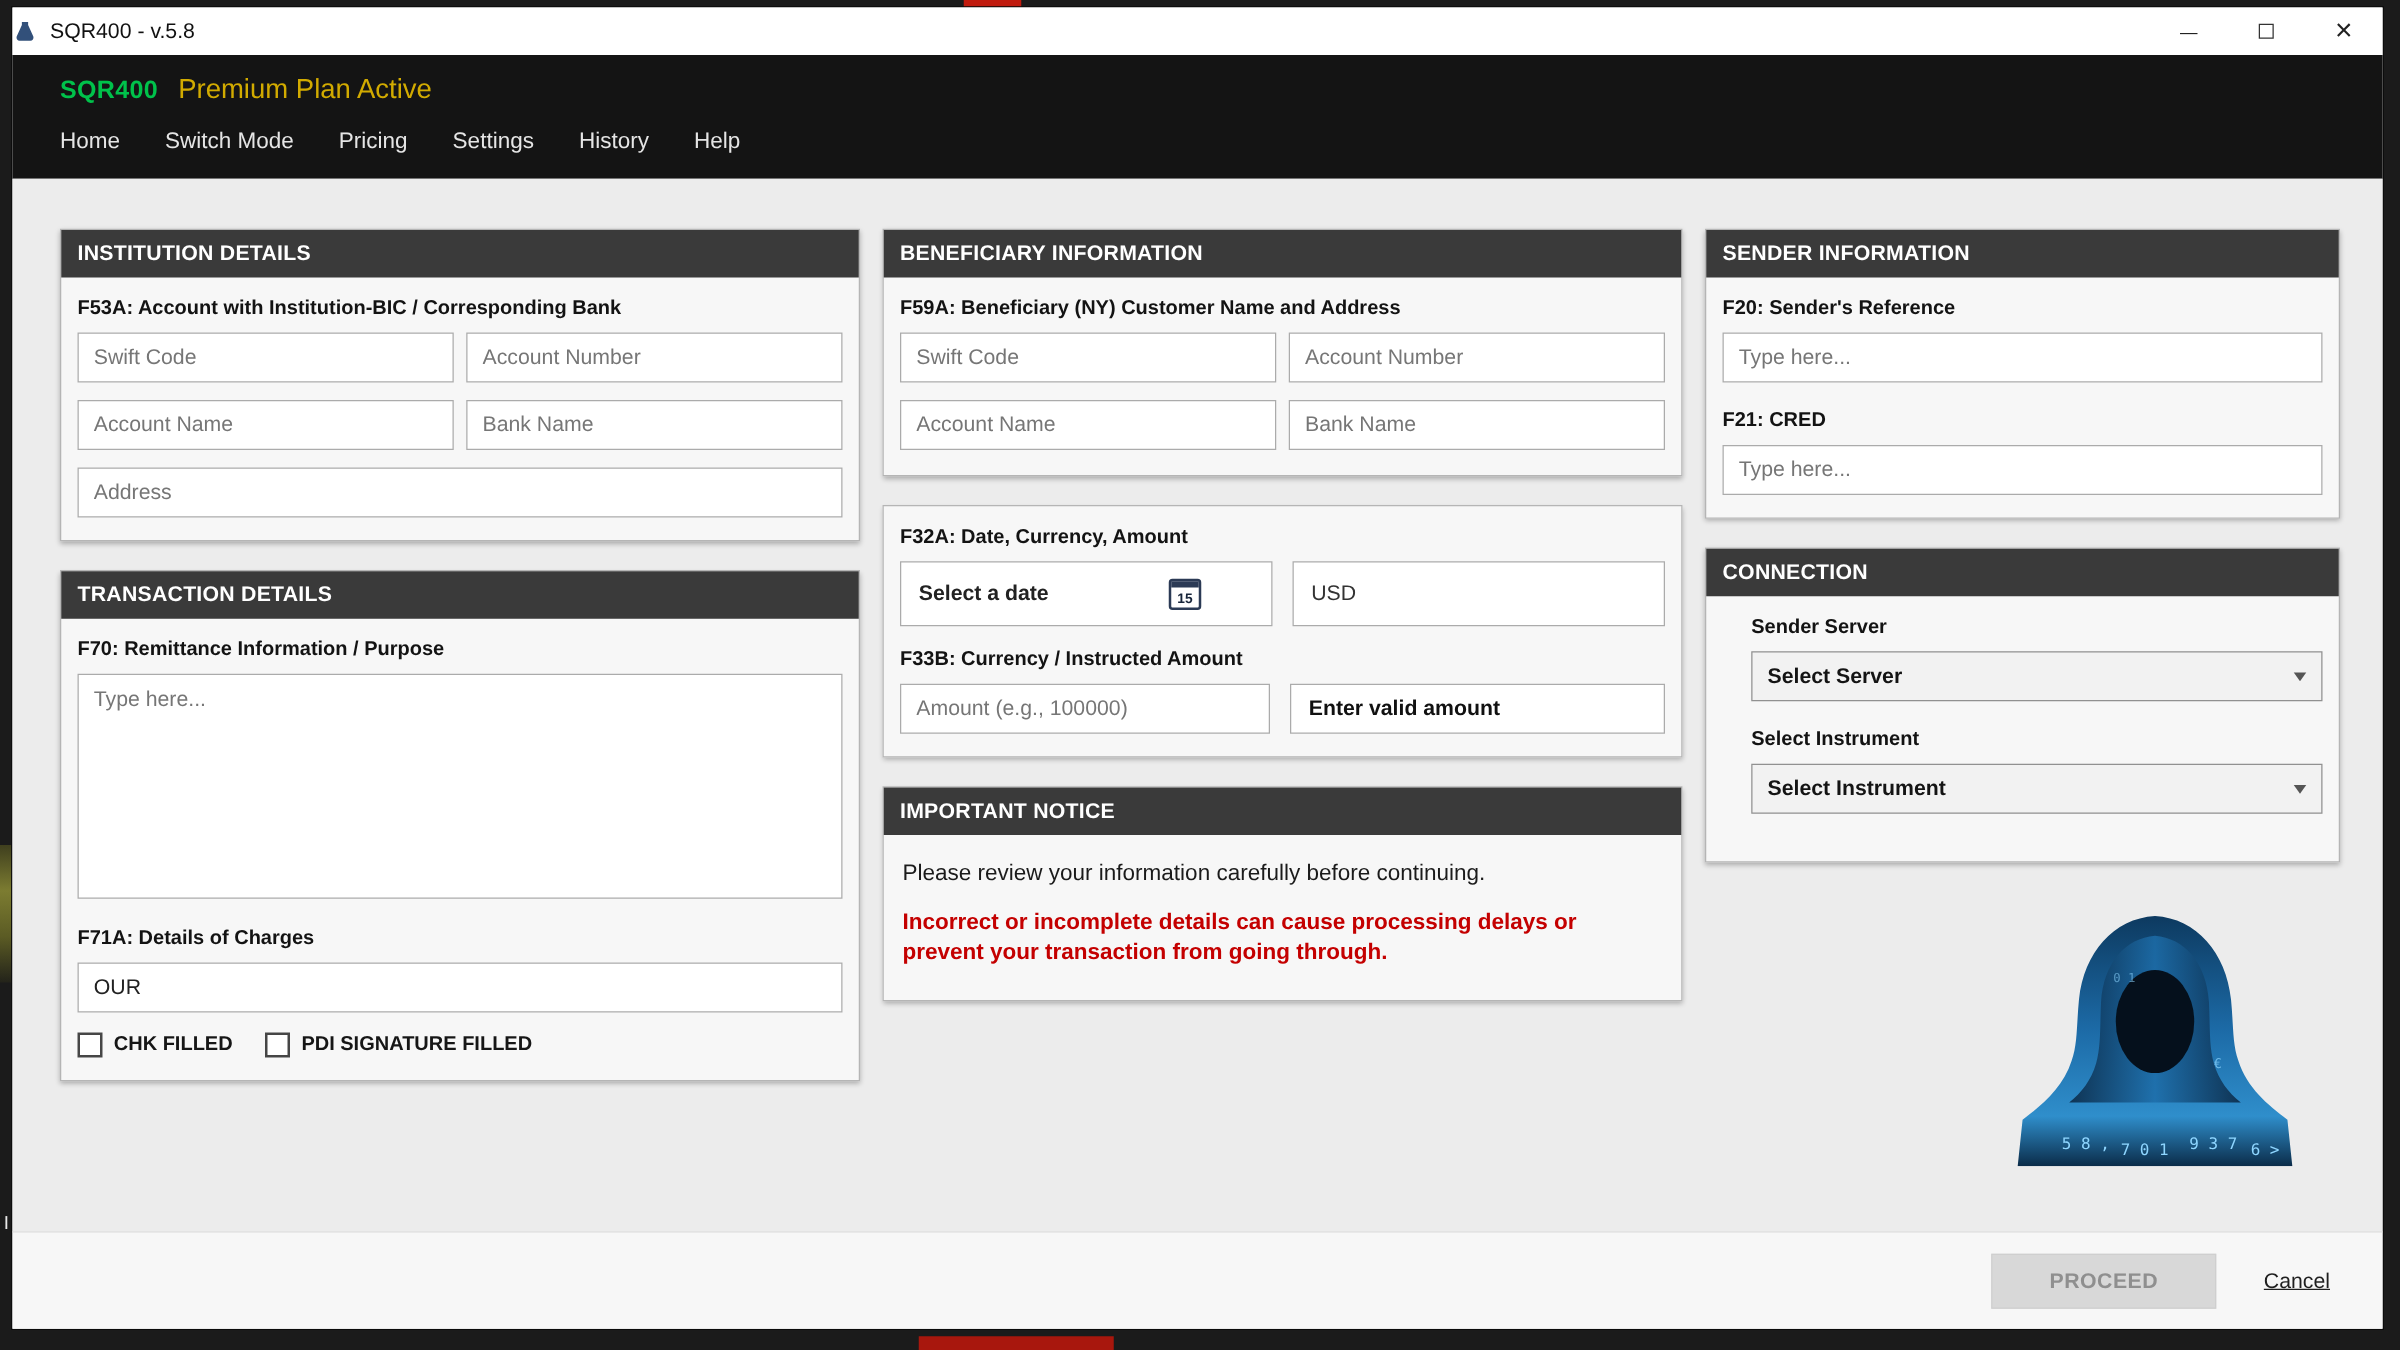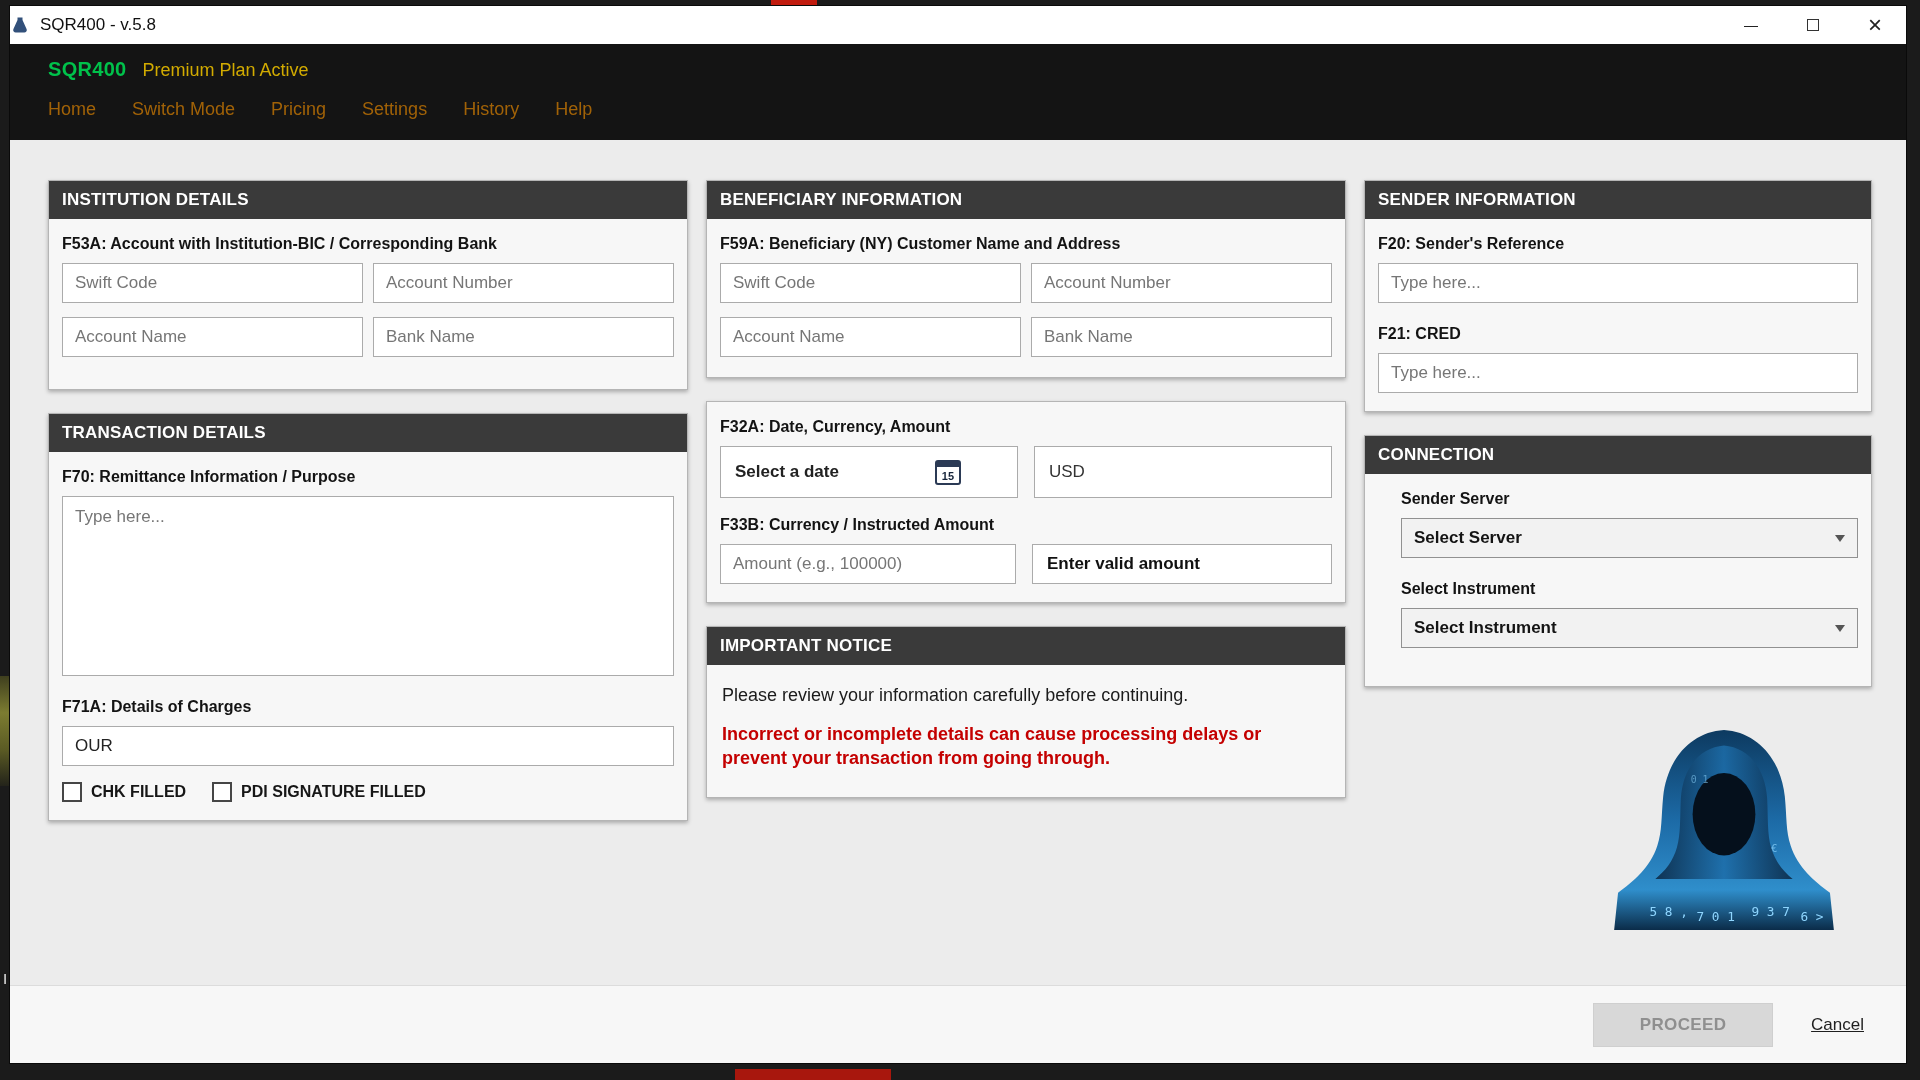--- a/index.html
+++ b/index.html
@@ -22,23 +22,23 @@
   .win-controls { margin-left:auto; display:flex; height:100%; }
   .win-btn { width:62px; height:100%; display:flex; align-items:center; justify-content:center; color:#222; cursor:default; }
   .win-btn .glyph-min { font-size:14px; }
   .win-btn .glyph-close { font-size:24px; font-weight:400; }
   .maxbox { width:12px; height:12px; border:1.5px solid #333; display:inline-block; }
 
   
   .appheader { background:#141414; padding:14px 38px 0 38px; flex:0 0 auto; }
   .brandrow { display:flex; align-items:baseline; }
   .brand { font-size:20px; font-weight:700; color:var(--brand-green,#00c24b); letter-spacing:.3px; }
-  .plan { font-size:18px; color:var(--plan-gold,#d2ab00); margin-left:16px; }
+  .plan { font-size:22px; color:var(--plan-gold,#d2ab00); margin-left:16px; }
   .menubar { display:flex; gap:36px; margin-top:18px; padding-bottom:20px; }
-  .menu-item { color:#a16207; font-size:18px; cursor:pointer; }
+  .menu-item { color:#e5e5e5; font-size:18px; cursor:pointer; }
 
   
   .content { flex:1 1 auto; background:#ececec; display:flex; gap:18px; padding:40px 34px 0 38px; align-items:flex-start; overflow:hidden; }
   .col { display:flex; flex-direction:column; }
   .col1 { width:640px; } .col2 { width:640px; } .col3 { width:508px; }
 
   .panel { background:#f7f7f7; border:1px solid #b5b5b5; box-shadow:0 2px 4px rgba(0,0,0,.28); margin-bottom:23px; }
   .panel-h { background:#3a3a3a; color:#fff; font-weight:700; font-size:17px; padding:9px 13px; letter-spacing:.2px; }
   .panel-b { padding:12px 13px 18px 13px; }
 
@@ -146,20 +146,21 @@
           <div class="panel-b">
             <div class="flabel">F53A: Account with Institution-BIC / Corresponding Bank</div>
             <div class="row2">
               <input class="tinput" placeholder="Swift Code" style="">
               <input class="tinput" placeholder="Account Number" style="">
             </div>
             <div class="row2">
               <input class="tinput" placeholder="Account Name" style="">
               <input class="tinput" placeholder="Bank Name" style="">
             </div>
+            <input class="tinput full" placeholder="Address" style="">
           </div>
         </section>
 
         <section class="panel">
           <div class="panel-h">TRANSACTION DETAILS</div>
           <div class="panel-b">
             <div class="flabel">F70: Remittance Information / Purpose</div>
             <textarea class="tarea" placeholder="Type here..." style=""></textarea>
             <div class="flabel">F71A: Details of Charges</div>
             <input class="tinput full" value="OUR" style="">

